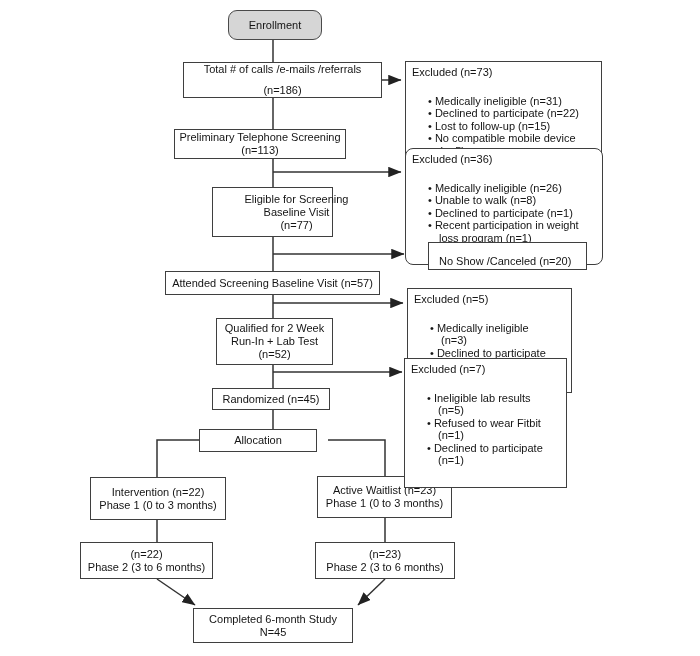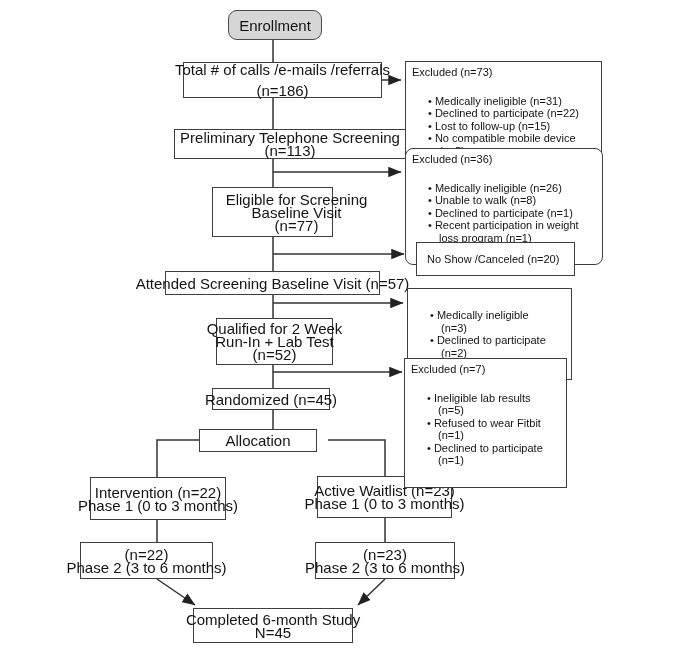--- a/index.html
+++ b/index.html
@@ -7,21 +7,21 @@
     position:relative; width:700px; height:656px; background:#ffffff;
     font-family:"Liberation Sans", sans-serif; color:#141414;
     overflow:hidden;
   }
   svg.wires { position:absolute; left:0; top:0; width:700px; height:656px; }
 
   .box {
     position:absolute; box-sizing:border-box;
     border:1.5px solid #3f3f3f; background:#ffffff;
     display:flex; flex-direction:column; align-items:center; justify-content:center;
-    text-align:center; font-size:15px; line-height:13px;
+    text-align:center; font-size:11px; line-height:13px;
   }
   .box .ln { white-space:nowrap; }
 
   .rounded {
     border-radius:9px; background:#d6d6d6; border:1.8px solid #4a4a4a;
   }
 
   .side-box {
     position:absolute; box-sizing:border-box;
     border:1.5px solid #3f3f3f; background:#ffffff;
@@ -78,21 +78,21 @@
 
   <div class="box rounded" style="left:228px; top:10px; width:94px; height:30px;">
     <div class="ln">Enrollment</div>
   </div>
 
   <div class="box" style="left:183px; top:62px; width:199px; height:36px;justify-content:space-between;">
     <div class="ln">Total # of calls /e-mails /referrals</div>
     <div class="ln">(n=186)</div>
   </div>
 
-  <div class="box" style="left:174px; top:129px; width:232px; height:30px;text-align:center;">
+  <div class="box" style="left:174px; top:129px; width:172px; height:30px;text-align:center;">
     <div class="ln">Preliminary Telephone Screening</div>
     <div class="ln">(n=113)</div>
   </div>
 
   <div class="box" style="left:212px; top:187px; width:121px; height:50px;padding-left:48px;">
     <div class="ln">Eligible for Screening</div>
     <div class="ln">Baseline Visit</div>
     <div class="ln">(n=77)</div>
   </div>
 
@@ -152,25 +152,26 @@
   <div class="side-box" style="left:405px; top:148px; width:198px;border-radius:8px;">
     <div class="title">Excluded (n=36)</div>
     <ul>
       <li>Medically ineligible (n=26)</li>
       <li>Unable to walk (n=8)</li>
       <li>Declined to participate (n=1)</li>
       <li>Recent participation in weight loss program (n=1)</li>
     </ul>
   </div>
 
-  <div class="side-box noshow" style="left:416px; top:242px; width:159px; height:34px;">
+  <div class="side-box noshow" style="left:428px; top:242px; width:159px; height:28px;align-items:flex-end;">
     <div class="title">No Show /Canceled (n=20)</div>
   </div>
 
   <div class="side-box" style="left:407px; top:288px; width:165px;">
+    <div class="title">Excluded (n=5)</div>
     <ul>
       <li>Medically ineligible (n=3)</li>
       <li>Declined to participate (n=2)</li>
     </ul>
   </div>
 
   <div class="side-box" style="left:404px; top:358px; width:163px;">
     <div class="title">Excluded (n=7)</div>
     <ul>
       <li>Ineligible lab results (n=5)</li>

